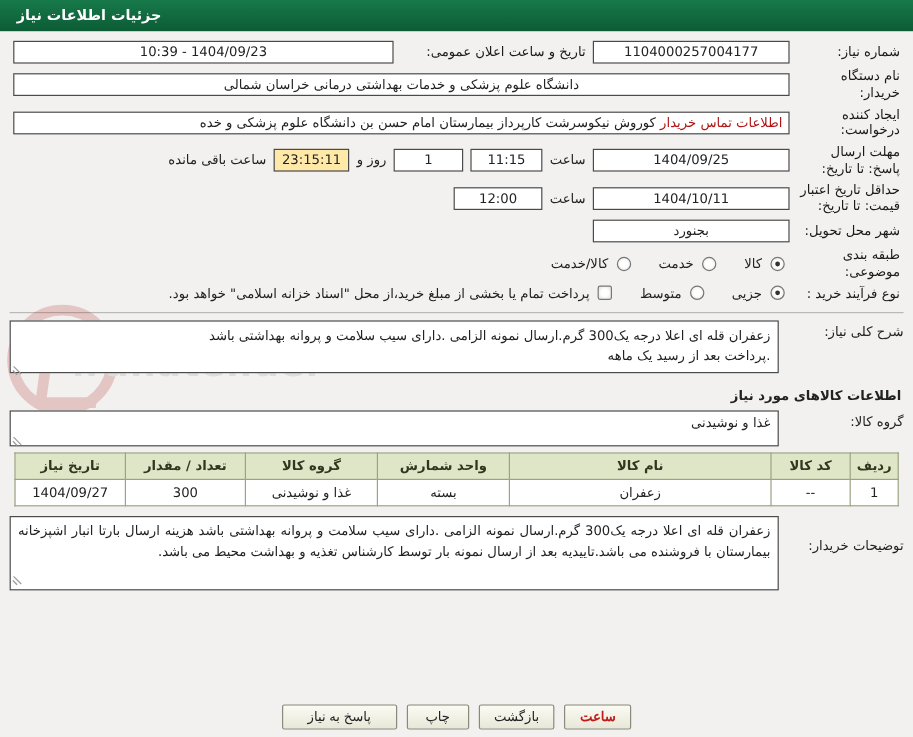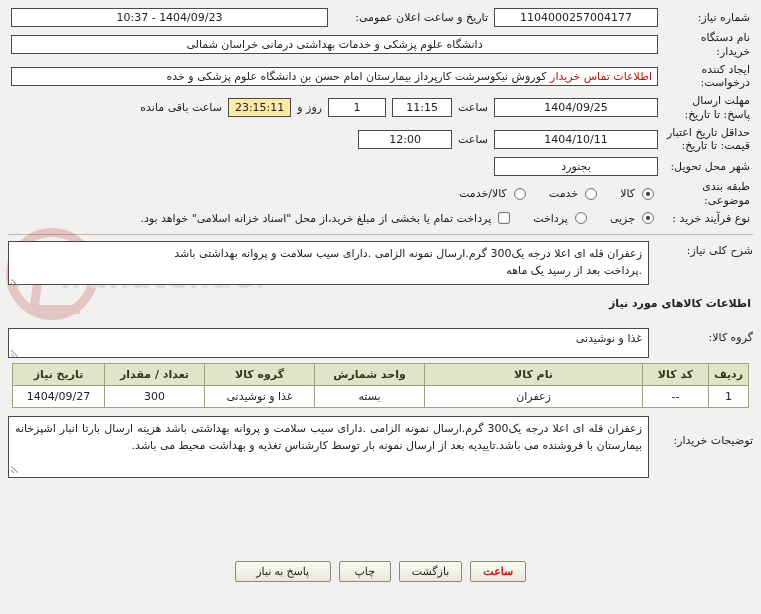--- a/index.html
+++ b/index.html
@@ -187,21 +187,21 @@
     background: #9a9a9a;
     height: 1px;
   }
   .resize-grip:before { width: 9px; left: 0; top: 7px; transform: rotate(45deg); }
   .resize-grip:after  { width: 5px; left: 0; top: 9px; transform: rotate(45deg); }
 
   .sub-header {
     font-weight: bold;
     font-size: 11px;
     text-align: right;
-    margin: 9px 2px 18px 0;
+    margin: 9px 2px 6px 0;
     position: relative;
     z-index: 2;
   }
 
   
   .items-wrap {
     position: relative;
     z-index: 2;
     padding: 0 4px;
   }
@@ -249,38 +249,41 @@
     color: #c01a1a;
     font-weight: bold;
   }
   .btn.wide { min-width: 96px; }
 </style>
 </head>
 <body>
 
 <div class="page">
 
+  <div class="titlebar">
+    <span>جزئیات اطلاعات نیاز</span>
+  </div>
 
   <div class="body-wrap">
 
     <div class="watermark">
       <div class="wm-circle"></div>
       <div class="wm-text">iranatender</div>
     </div>
 
     <table class="info-table">
       <tbody>
           <tr>
         <td class="lbl">شماره نیاز:</td>
         <td style="width:170px">
           <div class="fld">1104000257004177</div>
         </td>
         <td class="lbl" style="width:160px">تاریخ و ساعت اعلان عمومی:</td>
         <td>
-          <div class="fld">1404/09/23 - 10:37</div>
+          <div class="fld">1404/09/23 - 10:39</div>
         </td>
       </tr>
       <tr>
         <td class="lbl">نام دستگاه خریدار:</td>
         <td colspan="3">
           <div class="fld">دانشگاه علوم پزشکی و خدمات بهداشتی درمانی خراسان شمالی</div>
         </td>
       </tr>
       <tr>
         <td class="lbl">ایجاد کننده درخواست:</td>
@@ -308,21 +311,21 @@
         </td>
       </tr>
       <tr>
         <td class="lbl">حداقل تاریخ اعتبار قیمت: تا تاریخ:</td>
         <td>
           <div class="fld">1404/10/11</div>
         </td>
         <td colspan="2">
           <div class="cellrow">
             <span class="inline-lbl">ساعت</span>
-            <div class="fld" style="width:94px">12:00</div>
+            <div class="fld" style="width:74px">12:00</div>
           </div>
         </td>
       </tr>
       <tr>
         <td class="lbl">شهر محل تحویل:</td>
         <td>
           <div class="fld">بجنورد</div>
         </td>
         <td colspan="2"></td>
       </tr>
@@ -339,21 +342,21 @@
           </div>
         </td>
       </tr>
       <tr>
         <td class="lbl">نوع فرآیند خرید :</td>
         <td colspan="3">
           <div class="radio-row" style="justify-content:flex-start; padding-right:4px">
             <span class="radio on"></span>
             <span class="radio-label">جزیی</span>
             <span class="radio" style="margin-right:16px"></span>
-            <span class="radio-label">پرداخت</span>
+            <span class="radio-label">متوسط</span>
             <span class="radio" style="margin-right:16px; border-radius:2px"></span>
             <span class="note-text">پرداخت تمام یا بخشی از مبلغ خرید،از محل "اسناد خزانه اسلامی" خواهد بود.</span>
           </div>
         </td>
       </tr>
     </tbody>
       </table>
 
     <hr class="sep">
 

